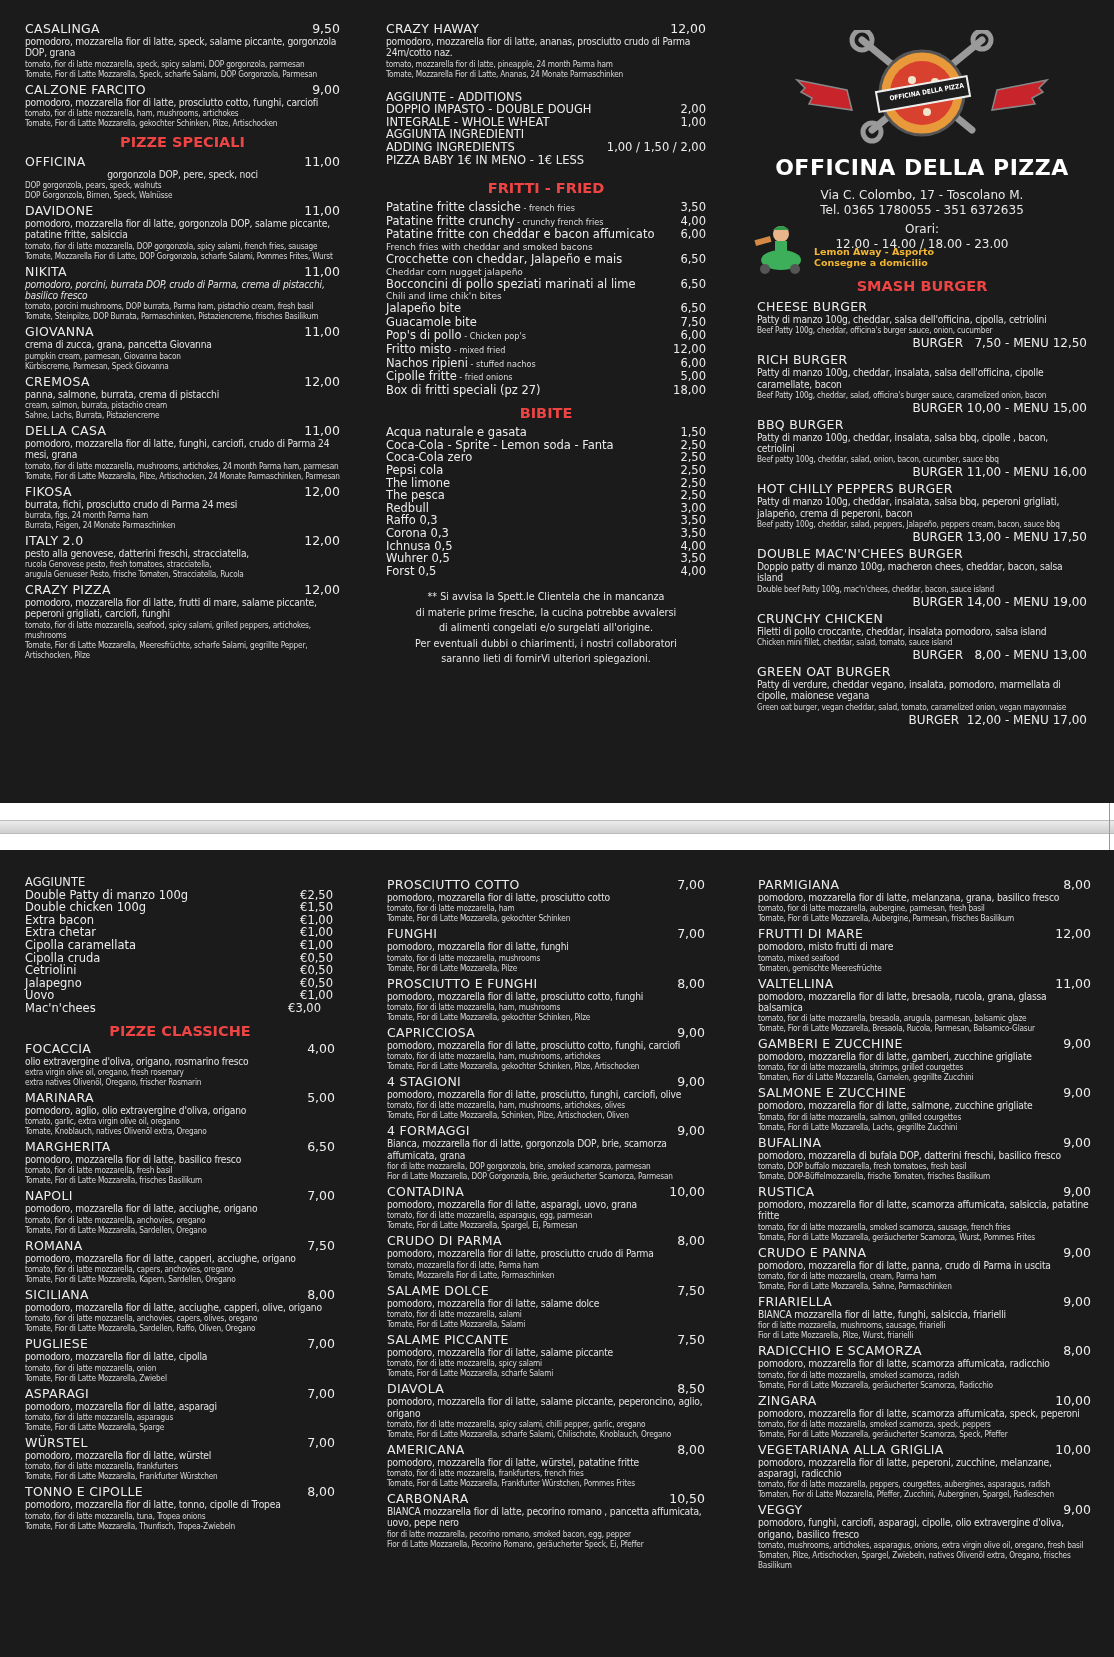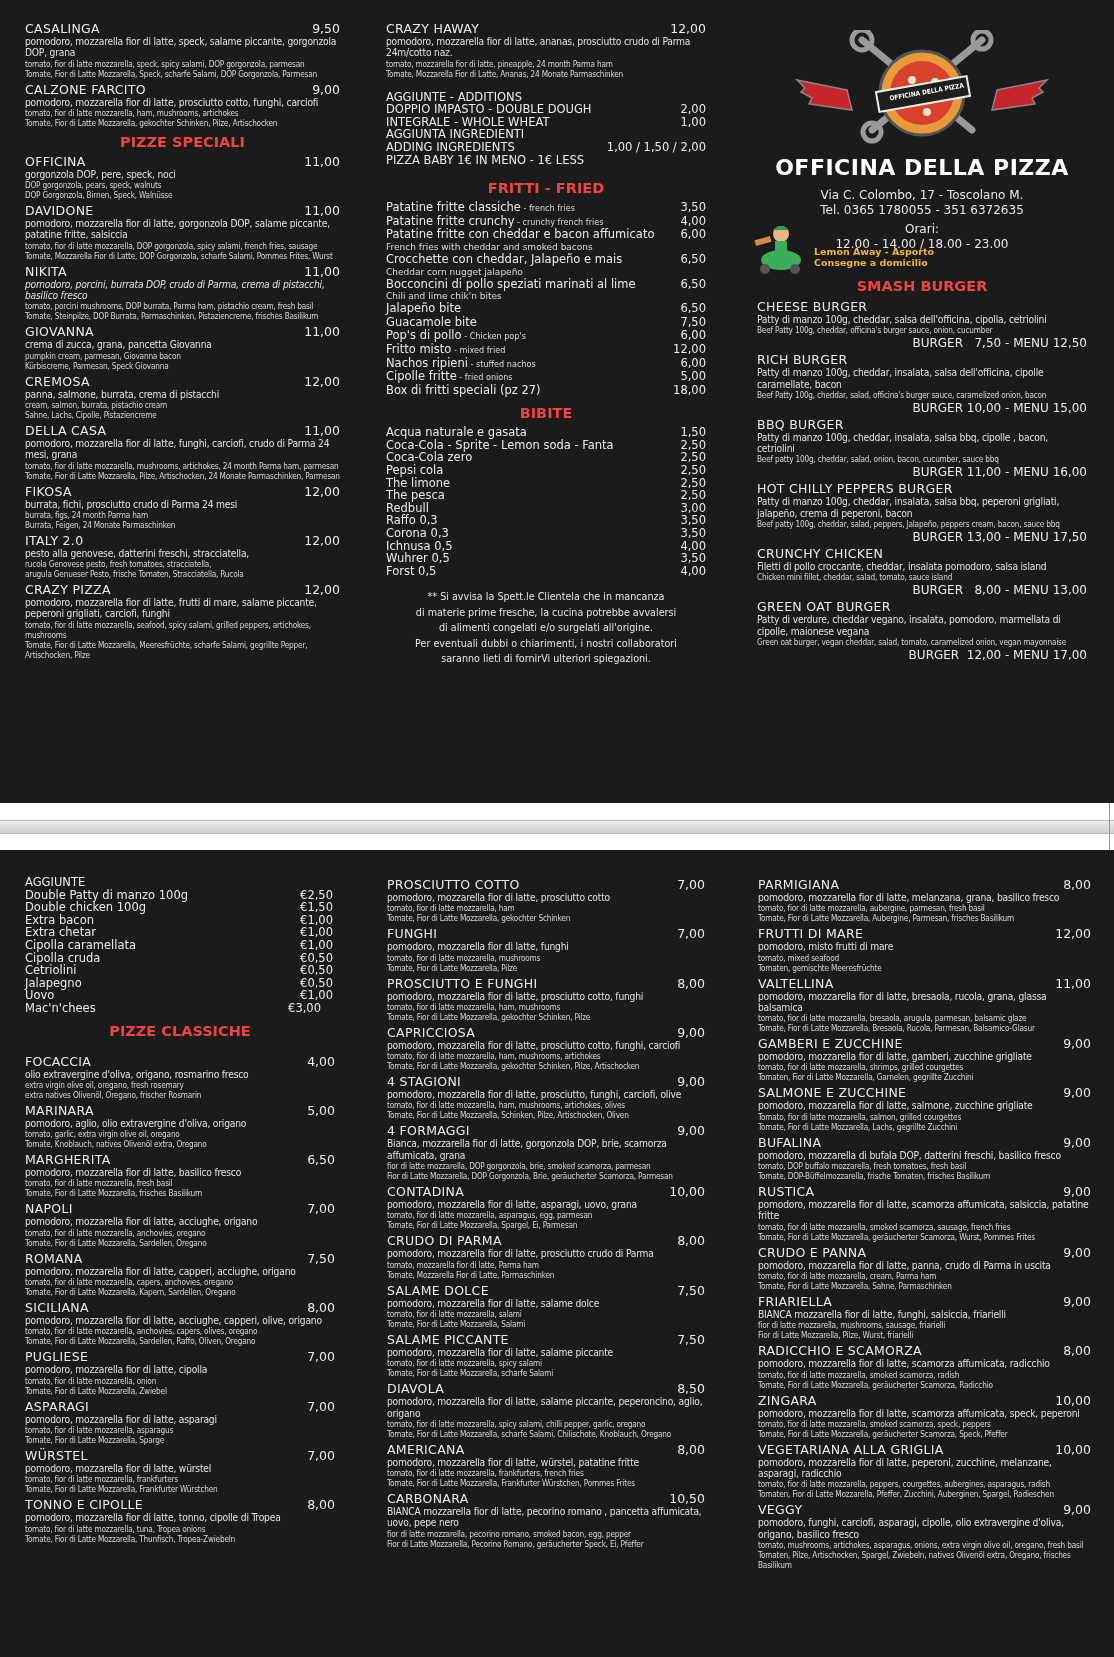--- a/index.html
+++ b/index.html
@@ -44,21 +44,21 @@
         <div class="name">CALZONE FARCITO</div>
         <div class="price">9,00</div>
         <div class="d it" style="padding-right: 0px;">pomodoro, mozzarella fior di latte, prosciutto cotto, funghi, carciofi</div>
         <div class="d sm">tomato, fior di latte mozzarella, ham, mushrooms, artichokes</div>
         <div class="d sm">Tomate, Fior di Latte Mozzarella, gekochter Schinken, Pilze, Artischocken</div>
       </div>
       <div class="sec">PIZZE SPECIALI</div>
       <div class="item">
         <div class="name">OFFICINA</div>
         <div class="price">11,00</div>
-        <div class="d it" style="padding-right: 0px;">gorgonzola DOP, pere, speck, noci</div>
+        <div class="d it" style="padding-right: 0px; text-align: center;">gorgonzola DOP, pere, speck, noci</div>
         <div class="d sm">DOP gorgonzola, pears, speck, walnuts</div>
         <div class="d sm">DOP Gorgonzola, Birnen, Speck, Walnüsse</div>
       </div>
       <div class="item">
         <div class="name">DAVIDONE</div>
         <div class="price">11,00</div>
         <div class="d it" style="padding-right: 0px;">pomodoro, mozzarella fior di latte, gorgonzola DOP, salame piccante, patatine fritte, salsiccia</div>
         <div class="d sm">tomato, fior di latte mozzarella, DOP gorgonzola, spicy salami, french fries, sausage</div>
         <div class="d sm">Tomate, Mozzarella Fior di Latte, DOP Gorgonzola, scharfe Salami, Pommes Frites, Wurst</div>
       </div>
@@ -74,21 +74,21 @@
         <div class="price">11,00</div>
         <div class="d it" style="padding-right: 0px;">crema di zucca, grana, pancetta Giovanna</div>
         <div class="d sm">pumpkin cream, parmesan, Giovanna bacon</div>
         <div class="d sm">Kürbiscreme, Parmesan, Speck Giovanna</div>
       </div>
       <div class="item">
         <div class="name">CREMOSA</div>
         <div class="price">12,00</div>
         <div class="d it" style="padding-right: 0px;">panna, salmone, burrata, crema di pistacchi</div>
         <div class="d sm">cream, salmon, burrata, pistachio cream</div>
-        <div class="d sm">Sahne, Lachs, Cipolle, Pistaziencreme</div>
+        <div class="d sm">Sahne, Lachs, Burrata, Pistaziencreme</div>
       </div>
       <div class="item">
         <div class="name">DELLA CASA</div>
         <div class="price">11,00</div>
         <div class="d it" style="padding-right: 0px;">pomodoro, mozzarella fior di latte, funghi, carciofi, crudo di Parma 24 mesi, grana</div>
         <div class="d sm">tomato, fior di latte mozzarella, mushrooms, artichokes, 24 month Parma ham, parmesan</div>
         <div class="d sm">Tomate, Fior di Latte Mozzarella, Pilze, Artischocken, 24 Monate Parmaschinken, Parmesan</div>
       </div>
       <div class="item">
         <div class="name">FIKOSA</div>
@@ -219,20 +219,26 @@
           <div class="d sm">Beef patty 100g, cheddar, salad, onion, bacon, cucumber, sauce bbq</div>
           <div class="bprice" style="white-space: pre;">BURGER 11,00 - MENU 16,00</div>
         </div>
         <div class="item" style="margin-bottom: 3px;">
           <div class="name">HOT CHILLY PEPPERS BURGER</div>
           <div class="d it">Patty di manzo 100g, cheddar, insalata, salsa bbq, peperoni grigliati, jalapeño, crema di peperoni, bacon</div>
           <div class="d sm">Beef patty 100g, cheddar, salad, peppers, Jalapeño, peppers cream, bacon, sauce bbq</div>
           <div class="bprice" style="white-space: pre;">BURGER 13,00 - MENU 17,50</div>
         </div>
         <div class="item" style="margin-bottom: 3px;">
+          <div class="name">DOUBLE MAC'N'CHEES BURGER</div>
+          <div class="d it">Doppio patty di manzo 100g, macheron chees, cheddar, bacon, salsa island</div>
+          <div class="d sm">Double beef Patty 100g, mac'n'chees, cheddar, bacon, sauce island</div>
+          <div class="bprice" style="white-space: pre;">BURGER 14,00 - MENU 19,00</div>
+        </div>
+        <div class="item" style="margin-bottom: 3px;">
           <div class="name">CRUNCHY CHICKEN</div>
           <div class="d it">Filetti di pollo croccante, cheddar, insalata pomodoro, salsa island</div>
           <div class="d sm">Chicken mini fillet, cheddar, salad, tomato, sauce island</div>
           <div class="bprice" style="white-space: pre;">BURGER   8,00 - MENU 13,00</div>
         </div>
         <div class="item" style="margin-bottom: 3px;">
           <div class="name">GREEN OAT BURGER</div>
           <div class="d it">Patty di verdure, cheddar vegano, insalata, pomodoro, marmellata di cipolle, maionese vegana</div>
           <div class="d sm">Green oat burger, vegan cheddar, salad, tomato, caramelized onion, vegan mayonnaise</div>
           <div class="bprice" style="white-space: pre;">BURGER  12,00 - MENU 17,00</div>
@@ -252,21 +258,21 @@
       <div class="row"><span>Double Patty di manzo 100g</span><span class="pr" style="right: 2px;">€2,50</span></div>
       <div class="row"><span>Double chicken 100g</span><span class="pr" style="right: 2px;">€1,50</span></div>
       <div class="row"><span>Extra bacon</span><span class="pr" style="right: 2px;">€1,00</span></div>
       <div class="row"><span>Extra chetar</span><span class="pr" style="right: 2px;">€1,00</span></div>
       <div class="row"><span>Cipolla caramellata</span><span class="pr" style="right: 2px;">€1,00</span></div>
       <div class="row"><span>Cipolla cruda</span><span class="pr" style="right: 2px;">€0,50</span></div>
       <div class="row"><span>Cetriolini</span><span class="pr" style="right: 2px;">€0,50</span></div>
       <div class="row"><span>Jalapegno</span><span class="pr" style="right: 2px;">€0,50</span></div>
       <div class="row"><span>Uovo</span><span class="pr" style="right: 2px;">€1,00</span></div>
       <div class="row"><span>Mac'n'chees</span><span class="pr" style="right: 14px;">€3,00</span></div>
-      <div class="sec" style="margin-top: 8px; margin-bottom: 16px;">PIZZE CLASSICHE</div>
+      <div class="sec" style="margin-top: 8px; margin-bottom: 3px;">PIZZE CLASSICHE</div>
       <div class="item">
         <div class="name">FOCACCIA</div>
         <div class="price">4,00</div>
         <div class="d it" style="padding-right: 0px;">olio extravergine d'oliva, origano, rosmarino fresco</div>
         <div class="d sm">extra virgin olive oil, oregano, fresh rosemary</div>
         <div class="d sm">extra natives Olivenöl, Oregano, frischer Rosmarin</div>
       </div>
       <div class="item">
         <div class="name">MARINARA</div>
         <div class="price">5,00</div>

